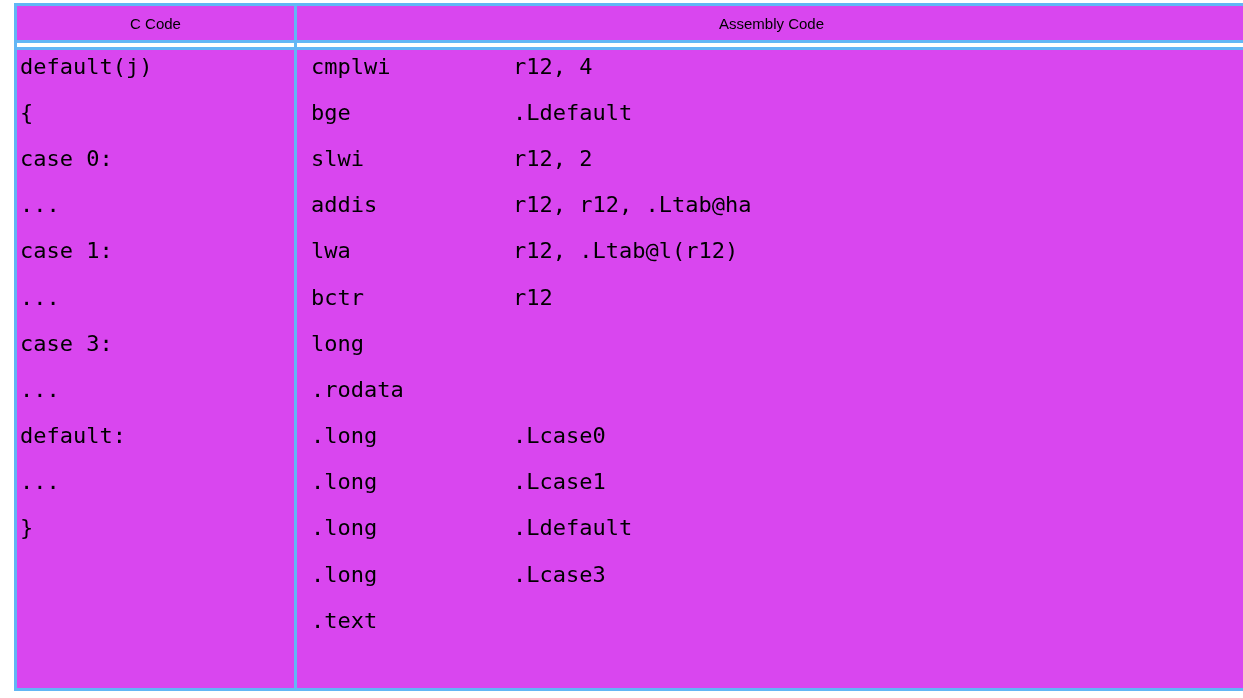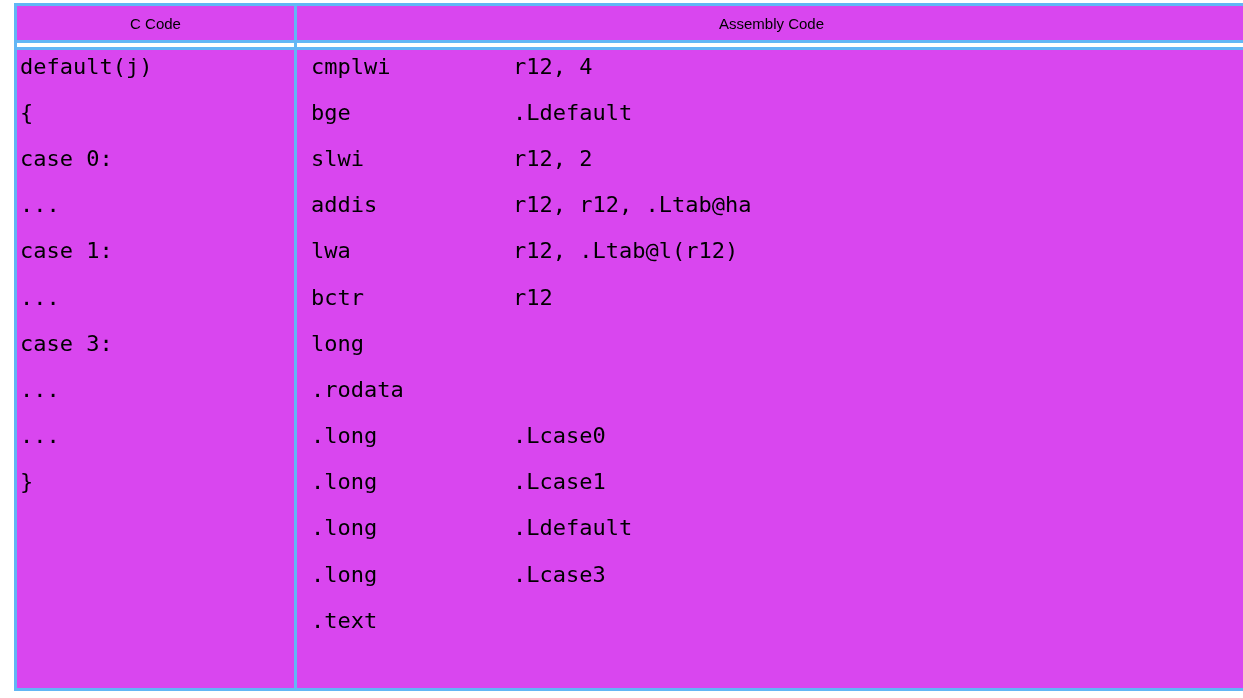--- a/index.html
+++ b/index.html
@@ -81,20 +81,21 @@
     <div class="sep"></div>
     <div class="rows" id="c-rows">
         <div class="row">default(j)</div>
         <div class="row">{</div>
         <div class="row">case 0:</div>
         <div class="row">...</div>
         <div class="row">case 1:</div>
         <div class="row">...</div>
         <div class="row">case 3:</div>
         <div class="row">...</div>
+        <div class="row">default:</div>
         <div class="row">...</div>
         <div class="row">}</div>
       </div>
   </div>
   <div class="col col-asm">
     <div class="hdr">Assembly Code</div>
     <div class="sep"></div>
     <div class="rows" id="asm-rows">
         <div class="row"><span class="mn">cmplwi</span><span>r12, 4</span></div>
         <div class="row"><span class="mn">bge</span><span>.Ldefault</span></div>

